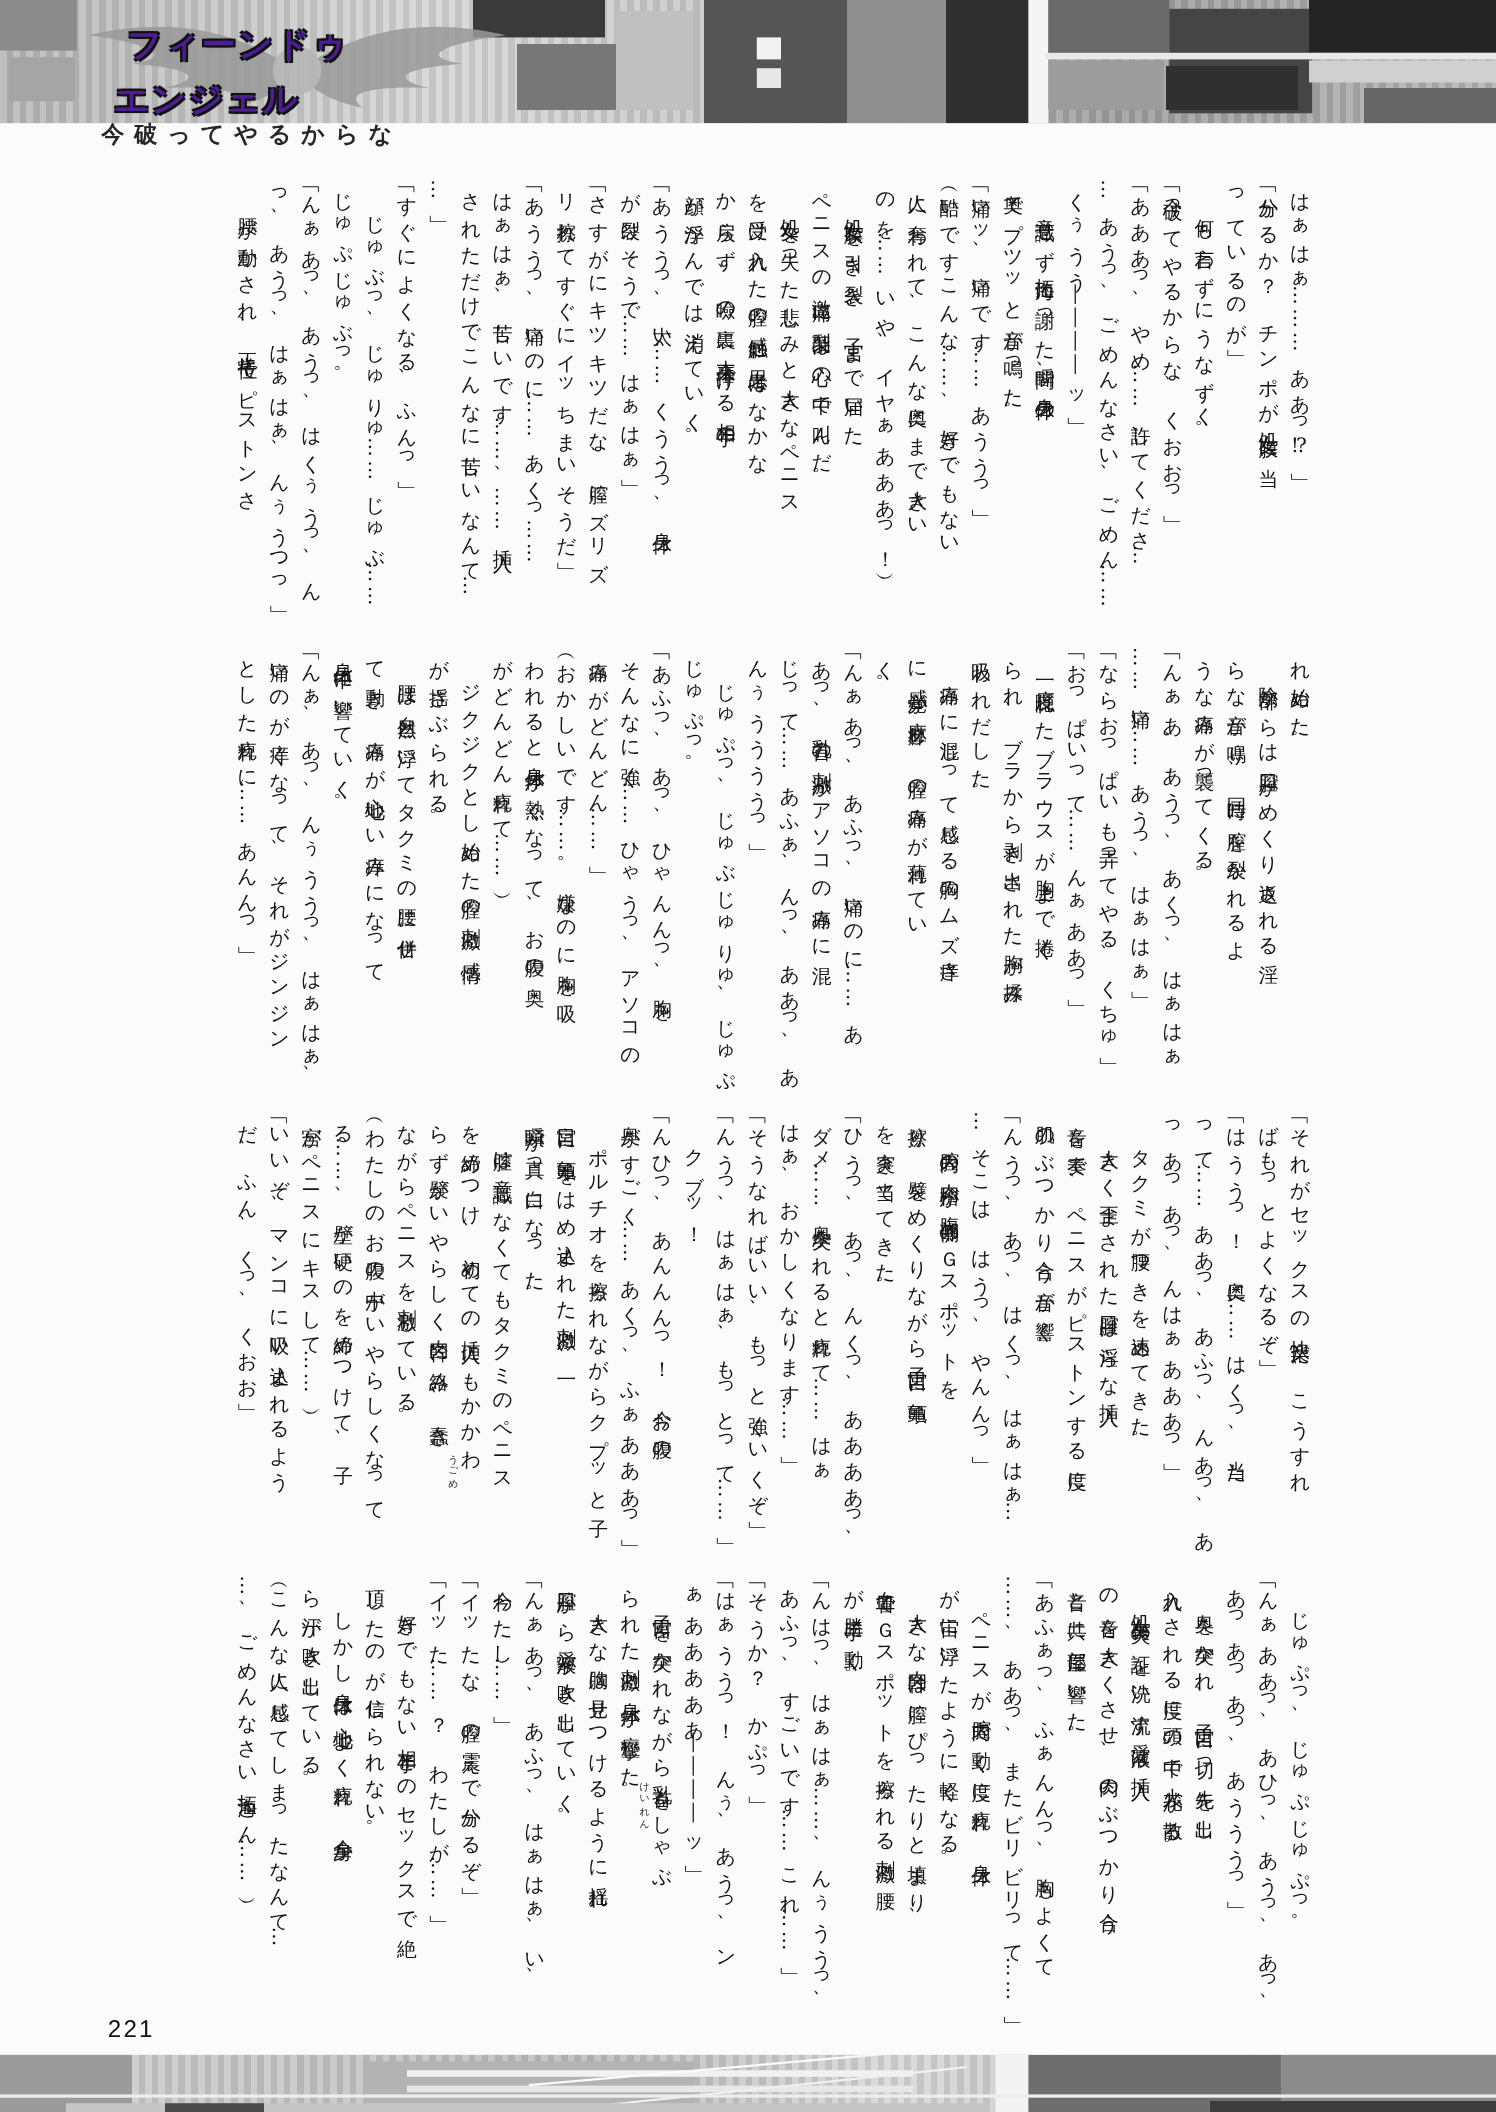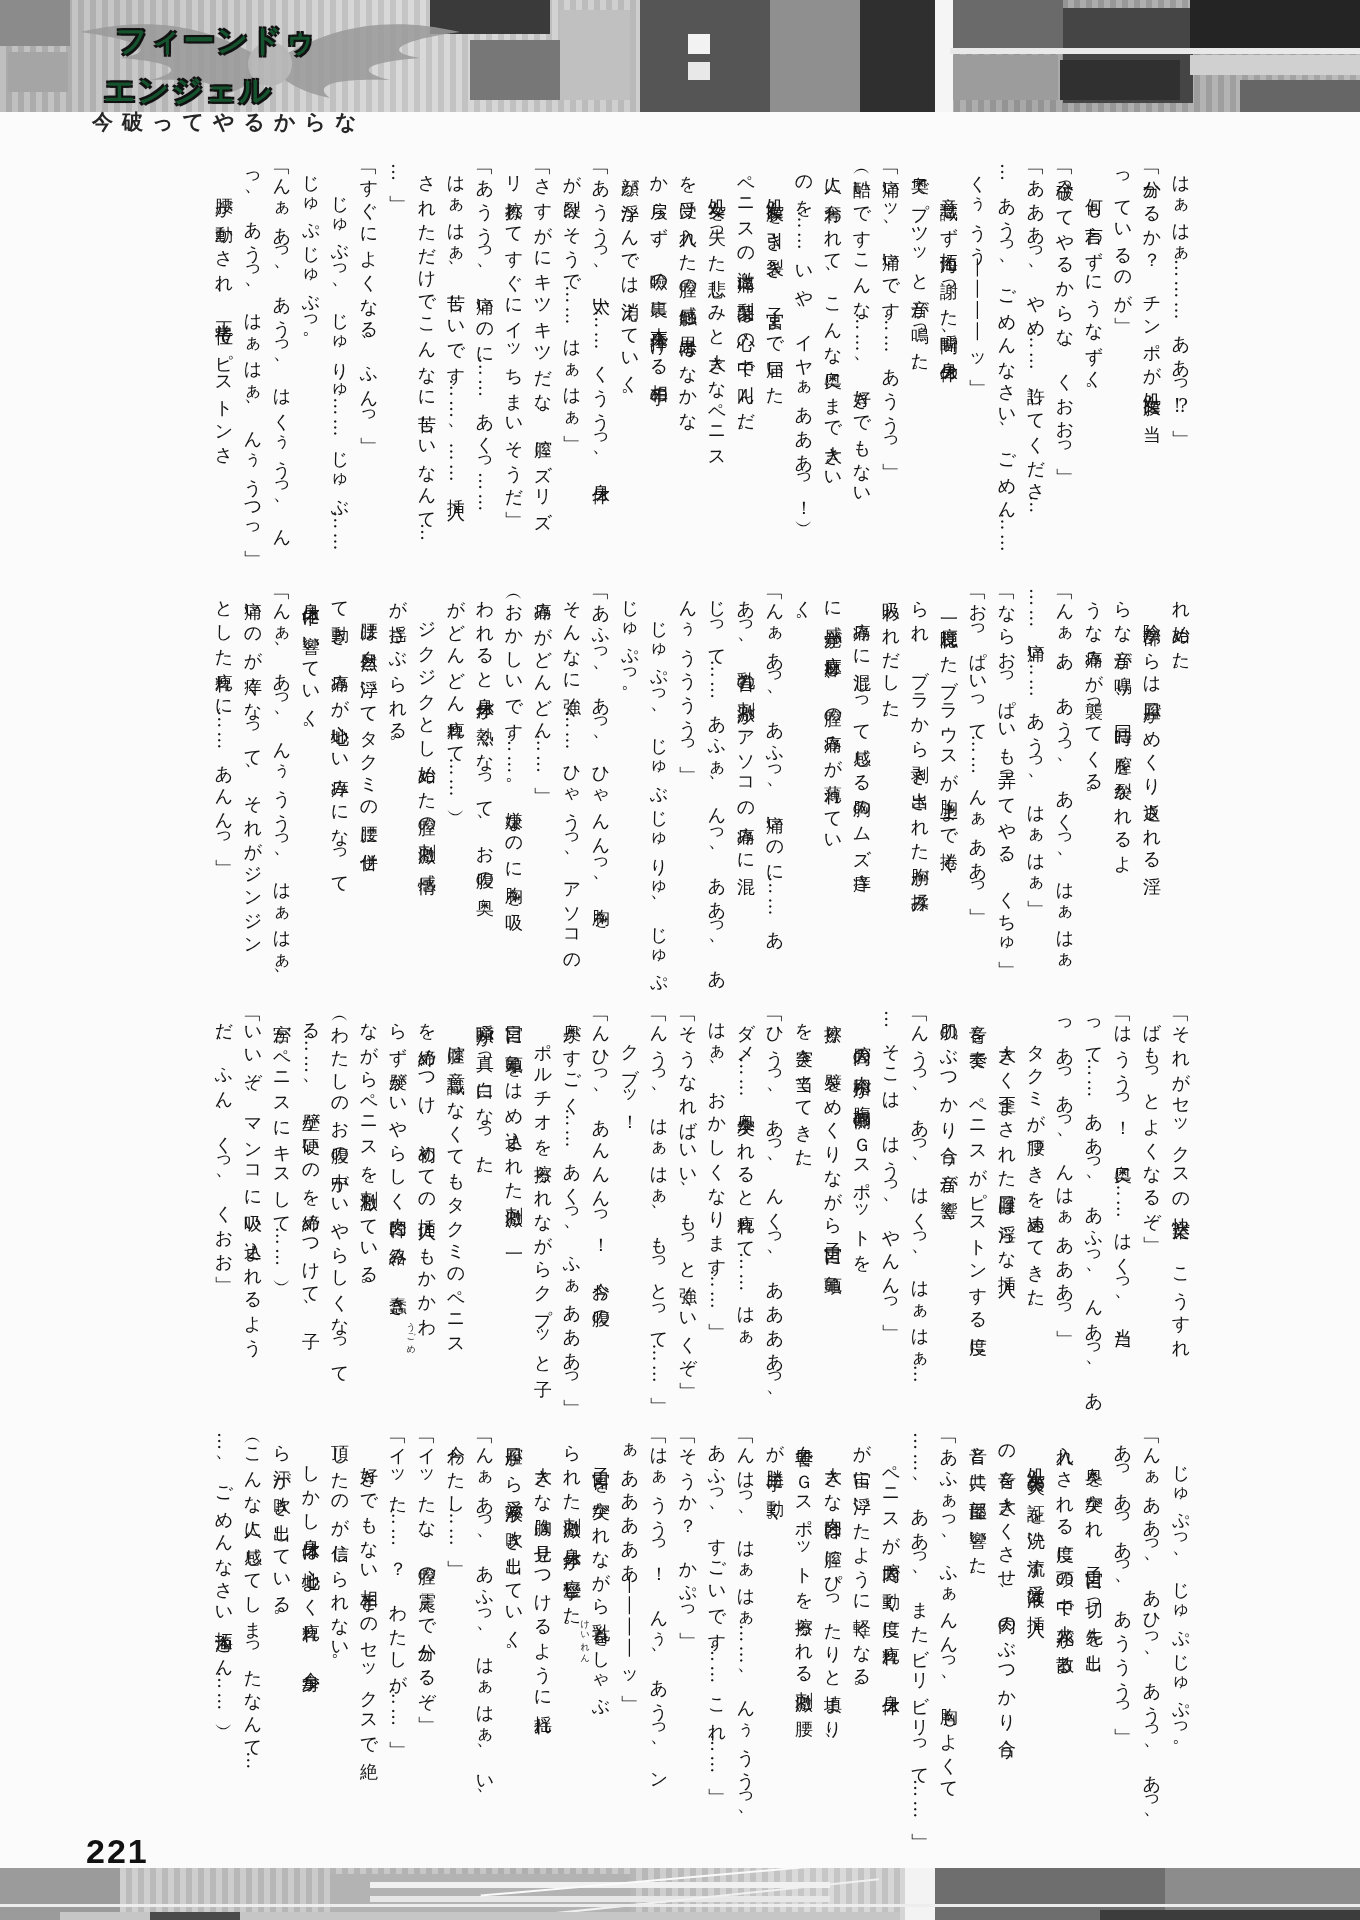--- a/index.html
+++ b/index.html
@@ -16,21 +16,21 @@
   #banner-bottom{top:1868px;height:52px;
     background:linear-gradient(90deg,#cfcfcf,#bdbdbd 40%,#d8d8d8 60%,#a8a8a8);}
   .banner .stripes{position:absolute;inset:0;
     background:repeating-linear-gradient(90deg,rgba(255,255,255,.10) 0 6px,rgba(0,0,0,.08) 6px 12px);}
   .blk{position:absolute;}
   
   #title-wrap{position:absolute;left:60px;top:4px;width:430px;height:130px;}
   #wings{position:absolute;left:0;top:10px;width:420px;height:100px;opacity:.85;}
   .series-line{
     position:absolute;font-family:"Liberation Sans","DejaVu Sans",sans-serif;
-    font-weight:900;font-size:31px;color:#14532d;letter-spacing:2px;
+    font-weight:900;font-size:31px;color:#4c1d95;letter-spacing:2px;
     text-shadow:-2px -2px 0 #111,2px -2px 0 #111,-2px 2px 0 #111,2px 2px 0 #111,0 0 3px #111;
     text-align:right;
   }
   #series-line1{left:56px;top:16px;}
   #series-line2{left:44px;top:66px;}
   #title-kanji{
     position:absolute;left:196px;top:4px;
     font-family:"Liberation Sans","DejaVu Sans",sans-serif;font-weight:900;
     font-size:84px;color:#fff;letter-spacing:4px;
     text-shadow:-3px -3px 0 #111,3px -3px 0 #111,-3px 3px 0 #111,3px 3px 0 #111,0 0 4px #111;
@@ -53,23 +53,23 @@
   .col{line-height:29px;letter-spacing:0.18em;white-space:pre;}
   .furigana{
     position:absolute;writing-mode:vertical-rl;text-orientation:upright;
     font-size:9px;letter-spacing:1px;color:#222;
     font-family:"DejaVu Serif","Liberation Serif",serif;
   }
   #furigana-ugomeki{left:404px;top:1316px;height:60px;}
   #furigana-keiren{left:578px;top:1614px;height:56px;}
   
   #page-number{
-    position:absolute;left:86px;top:1832px;
+    position:absolute;left:98px;top:1832px;
     font-family:"Liberation Sans","DejaVu Sans",sans-serif;
-    font-size:34px;letter-spacing:2px;color:#111;font-weight:bold;
+    font-size:22px;letter-spacing:2px;color:#111;
   }
 </style>
 </head>
 <body>
 
 <div class="banner" id="banner-top">
   <div class="stripes"></div>
   <div class="blk" style="left:0;top:0;width:70px;height:46px;background:#8b8b8b"></div>
   <div class="blk" style="left:8px;top:52px;width:60px;height:40px;background:#a5a5a5"></div>
   <div class="blk" style="left:430px;top:0;width:120px;height:34px;background:#3a3a3a"></div>

